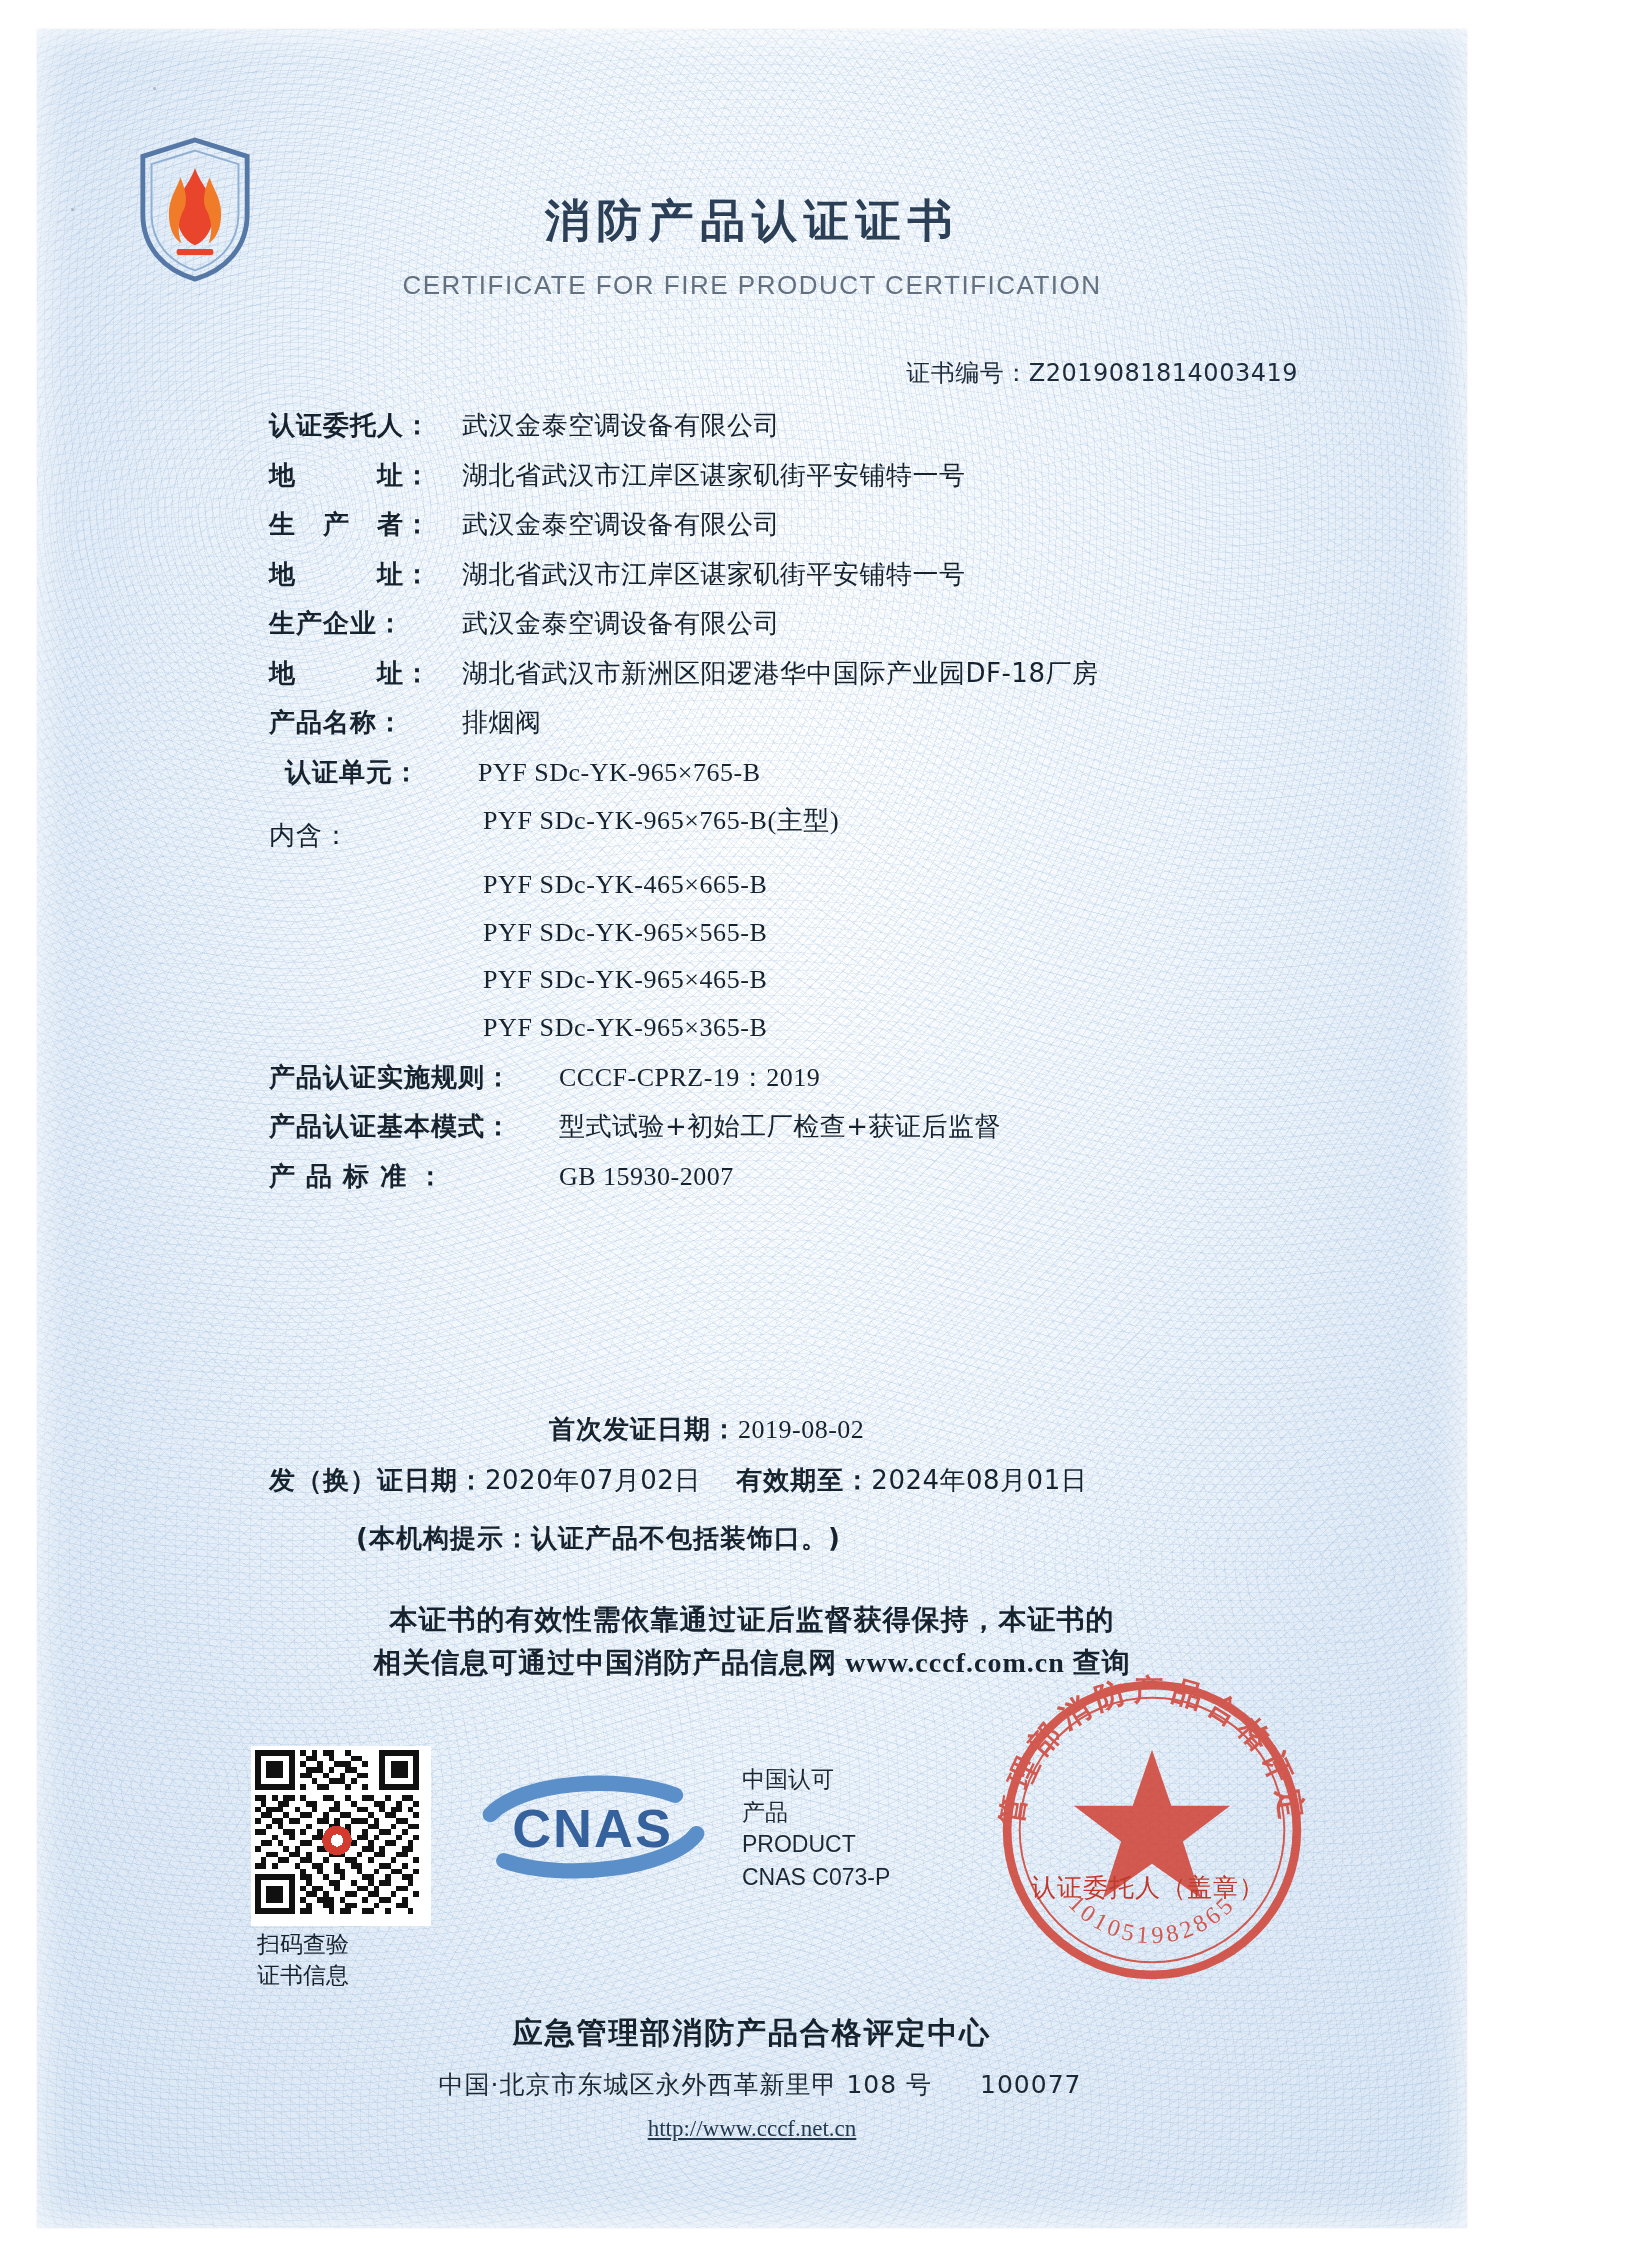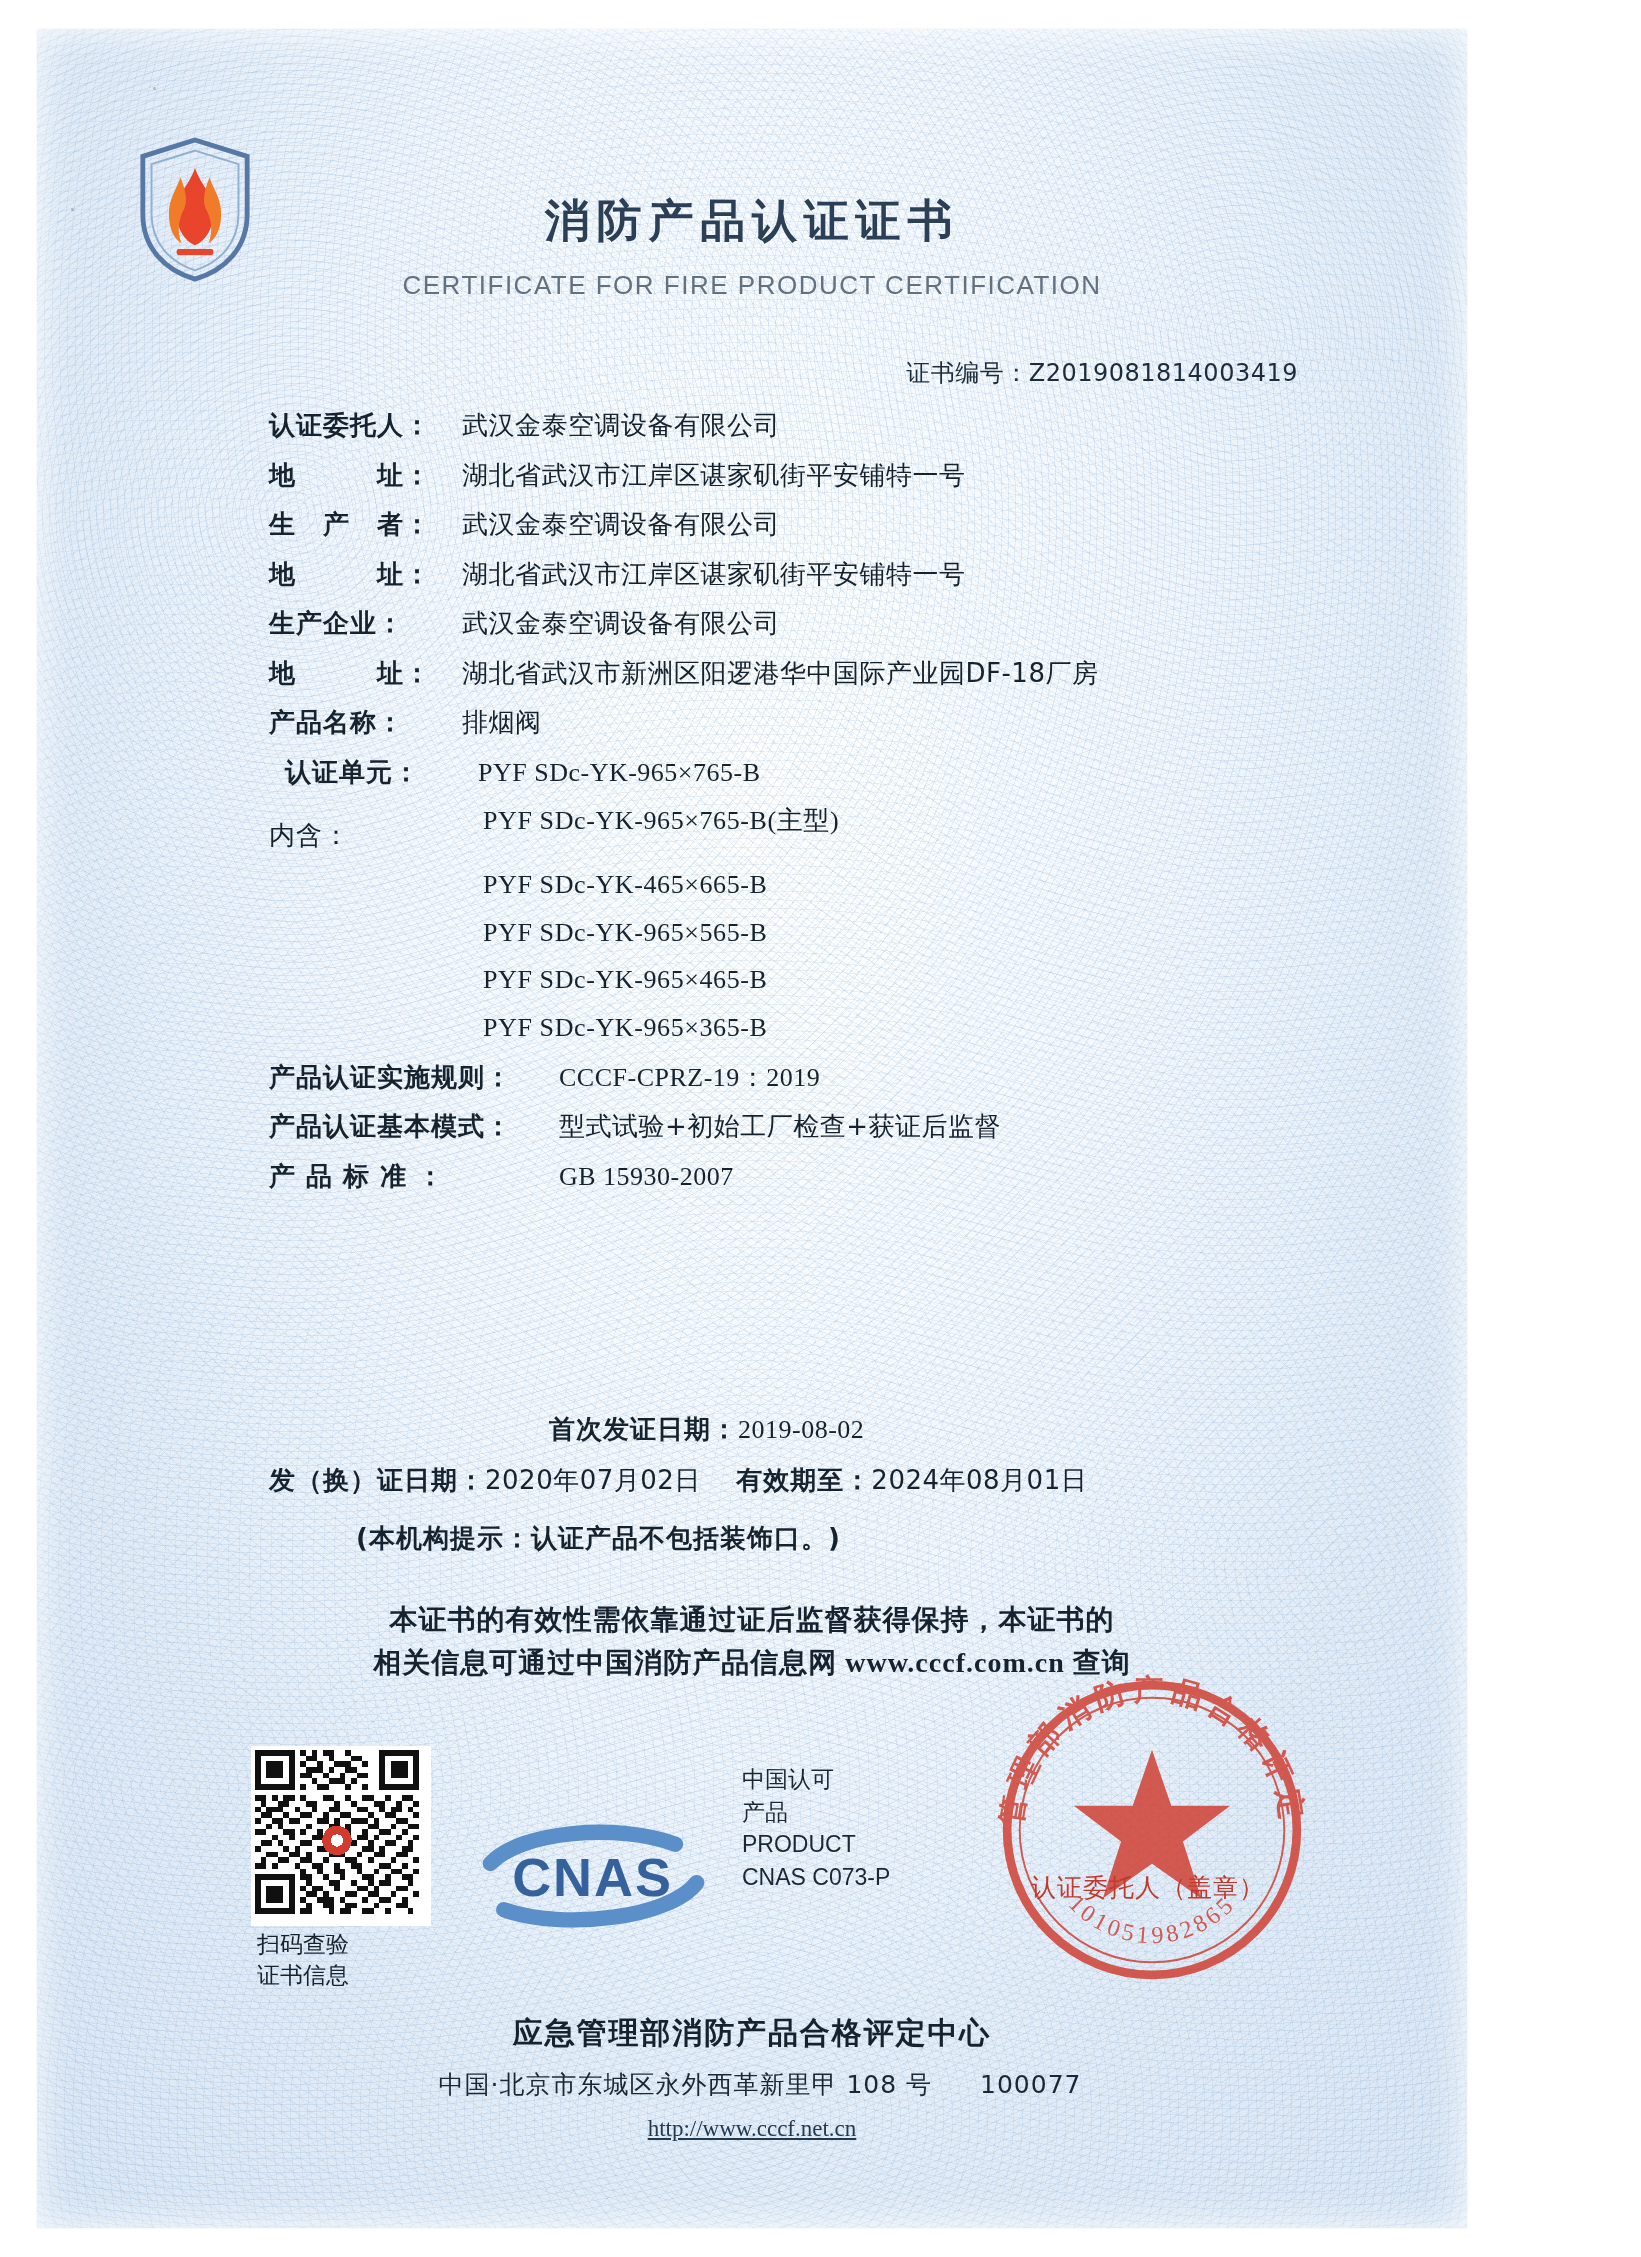--- a/index.html
+++ b/index.html
@@ -240,21 +240,21 @@
     top: 1900px;
     font-family: "DejaVu Sans", "Liberation Sans", sans-serif;
     font-size: 23px;
     line-height: 1.35;
     color: #16222e;
   }
 
   .cnas {
     position: absolute;
     left: 436px;
-    top: 1784px;
+    top: 1735px;
     width: 241px;
     height: 126px;
   }
   .cnas-text {
     position: absolute;
     left: 705px;
     top: 1734px;
     font-family: "Liberation Sans", sans-serif;
     font-size: 23px;
     line-height: 1.42;

